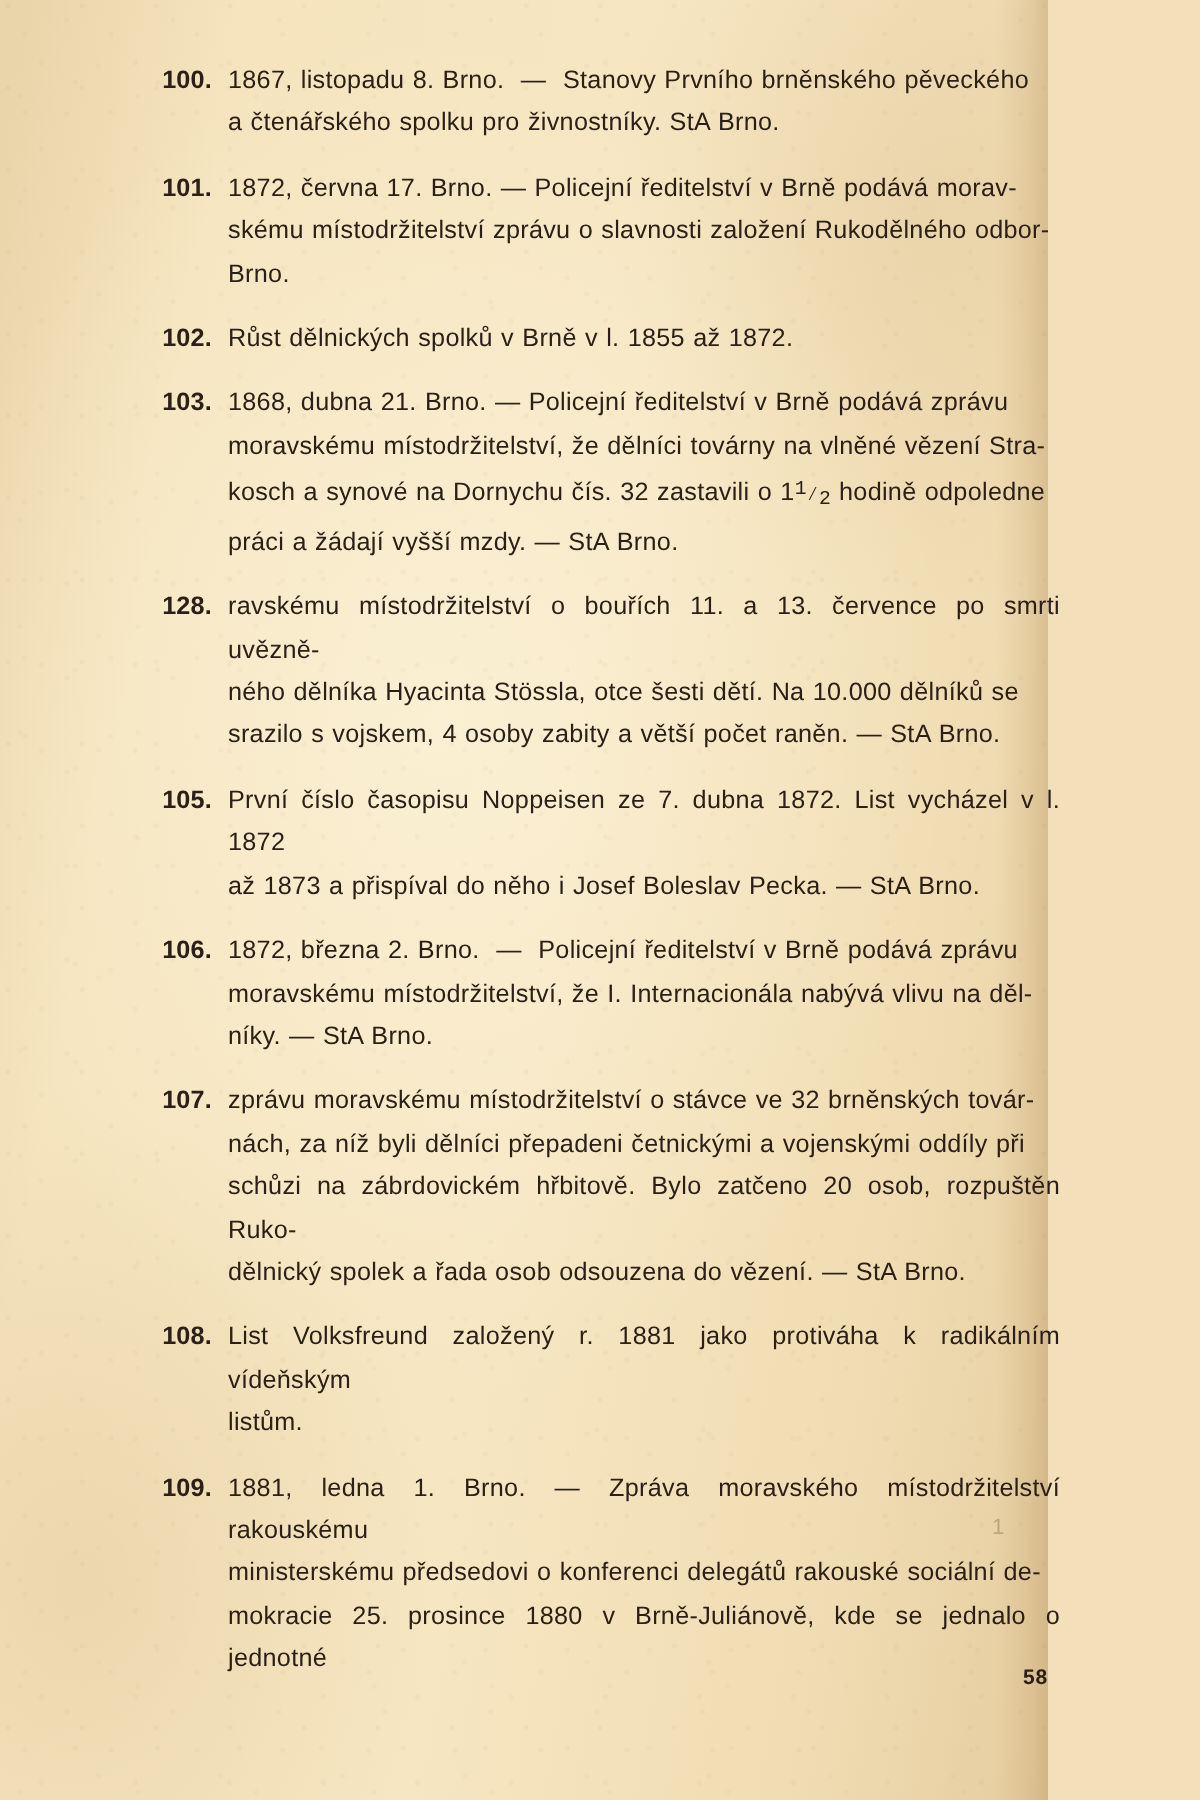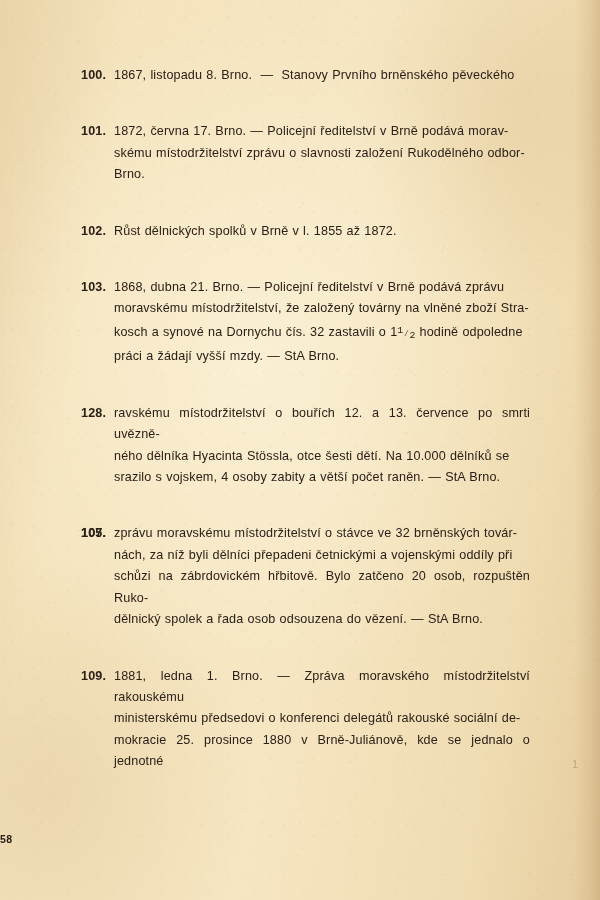--- a/index.html
+++ b/index.html
@@ -11,21 +11,21 @@
     height: 900px;
     overflow: hidden;
     background: #f3e0ba;
     font-family: "Liberation Sans", sans-serif;
     color: #2b2117;
   }
 
   
   #page {
     position: relative;
-    width: 600px;
+    width: 524px;
     height: 900px;
     box-sizing: border-box;
     background:
       radial-gradient(ellipse 70% 55% at 42% 40%, rgba(255,248,226,0.55) 0%, rgba(255,248,226,0) 70%),
       radial-gradient(ellipse 40% 30% at 88% 12%, rgba(198,162,106,0.18) 0%, rgba(198,162,106,0) 75%),
       radial-gradient(ellipse 45% 35% at 8% 88%, rgba(198,162,106,0.20) 0%, rgba(198,162,106,0) 75%),
       linear-gradient(100deg, #e9d3a8 0%, #f5e4be 18%, #f6e6c2 52%, #f0dcb2 82%, #e4cc9e 100%);
   }
   #page::after {
     
@@ -80,21 +80,21 @@
   .entry-num {
     position: absolute;
     left: 0;
     top: 0;
     width: 34px;
     text-align: right;
     font-weight: bold;
     letter-spacing: .1px;
   }
 
-  .entry-body { display: block; margin-top: 35px; }
+  .entry-body { display: block; }
 
   
   .ln {
     display: block;
     white-space: pre-wrap;
   }
 
   
   .frac {
     display: inline-block;
@@ -105,21 +105,21 @@
   }
   .frac .n { vertical-align: .33em; }
   .frac .s { vertical-align: -.2em; }
   .frac .bar { padding: 0 .02em; }
 
   .folio {
     position: absolute;
     left: 0;
     right: 0;
     top: 833px;
-    text-align: left;
+    text-align: right;
     font-size: 10.5px;
     font-weight: bold;
     letter-spacing: .4px;
     color: #2a2018;
   }
 
   
   .bleed {
     position: absolute;
     right: 6px;
@@ -139,65 +139,83 @@
 <div id="page">
 
   <div class="edge-shade"></div>
 
   <div class="text-block">
 
   <div class="entry">
         <span class="entry-num">100.</span>
         <span class="entry-body">
           <span class="ln">1867, listopadu 8. Brno.  —  Stanovy Prvního brněnského pěveckého</span>
+          <span class="ln">a čtenářského spolku pro živnostníky. StA Brno.</span>
         </span>
       </div>
       <div class="entry">
         <span class="entry-num">101.</span>
         <span class="entry-body">
           <span class="ln">1872, června 17. Brno. — Policejní ředitelství v Brně podává morav-</span>
           <span class="ln">skému místodržitelství zprávu o slavnosti založení Rukodělného odbor-</span>
           <span class="ln">Brno.</span>
         </span>
       </div>
       <div class="entry">
         <span class="entry-num">102.</span>
         <span class="entry-body">
           <span class="ln">Růst dělnických spolků v Brně v l. 1855 až 1872.</span>
         </span>
       </div>
       <div class="entry">
         <span class="entry-num">103.</span>
         <span class="entry-body">
           <span class="ln">1868, dubna 21. Brno. — Policejní ředitelství v Brně podává zprávu</span>
-          <span class="ln">moravskému místodržitelství, že založený továrny na vlněné zboží Stra-</span>
+          <span class="ln">moravskému místodržitelství, že dělníci továrny na vlněné vězení Stra-</span>
           <span class="ln">kosch a synové na Dornychu čís. 32 zastavili o <span>1<span class="frac"><span class="n">1</span><span class="bar">⁄</span><span class="s">2</span></span></span> hodině odpoledne</span>
           <span class="ln">práci a žádají vyšší mzdy. — StA Brno.</span>
         </span>
       </div>
       <div class="entry">
         <span class="entry-num">128.</span>
         <span class="entry-body">
-          <span class="ln">ravskému místodržitelství o bouřích 12. a 13. července po smrti uvězně-</span>
+          <span class="ln">ravskému místodržitelství o bouřích 11. a 13. července po smrti uvězně-</span>
           <span class="ln">ného dělníka Hyacinta Stössla, otce šesti dětí. Na 10.000 dělníků se</span>
           <span class="ln">srazilo s vojskem, 4 osoby zabity a větší počet raněn. — StA Brno.</span>
         </span>
       </div>
       <div class="entry">
         <span class="entry-num">105.</span>
         <span class="entry-body">
+          <span class="ln">První číslo časopisu Noppeisen ze 7. dubna 1872. List vycházel v l. 1872</span>
+          <span class="ln">až 1873 a přispíval do něho i Josef Boleslav Pecka. — StA Brno.</span>
+        </span>
+      </div>
+      <div class="entry">
+        <span class="entry-num">106.</span>
+        <span class="entry-body">
+          <span class="ln">1872, března 2. Brno.  —  Policejní ředitelství v Brně podává zprávu</span>
+          <span class="ln">moravskému místodržitelství, že I. Internacionála nabývá vlivu na děl-</span>
+          <span class="ln">níky. — StA Brno.</span>
         </span>
       </div>
       <div class="entry">
         <span class="entry-num">107.</span>
         <span class="entry-body">
           <span class="ln">zprávu moravskému místodržitelství o stávce ve 32 brněnských továr-</span>
           <span class="ln">nách, za níž byli dělníci přepadeni četnickými a vojenskými oddíly při</span>
           <span class="ln">schůzi na zábrdovickém hřbitově. Bylo zatčeno 20 osob, rozpuštěn Ruko-</span>
           <span class="ln">dělnický spolek a řada osob odsouzena do vězení. — StA Brno.</span>
+        </span>
+      </div>
+      <div class="entry">
+        <span class="entry-num">108.</span>
+        <span class="entry-body">
+          <span class="ln">List Volksfreund založený r. 1881 jako protiváha k radikálním vídeňským</span>
+          <span class="ln">listům.</span>
         </span>
       </div>
       <div class="entry">
         <span class="entry-num">109.</span>
         <span class="entry-body">
           <span class="ln">1881, ledna 1. Brno. — Zpráva moravského místodržitelství rakouskému</span>
           <span class="ln">ministerskému předsedovi o konferenci delegátů rakouské sociální de-</span>
           <span class="ln">mokracie 25. prosince 1880 v Brně-Juliánově, kde se jednalo o jednotné</span>
         </span>
       </div>

